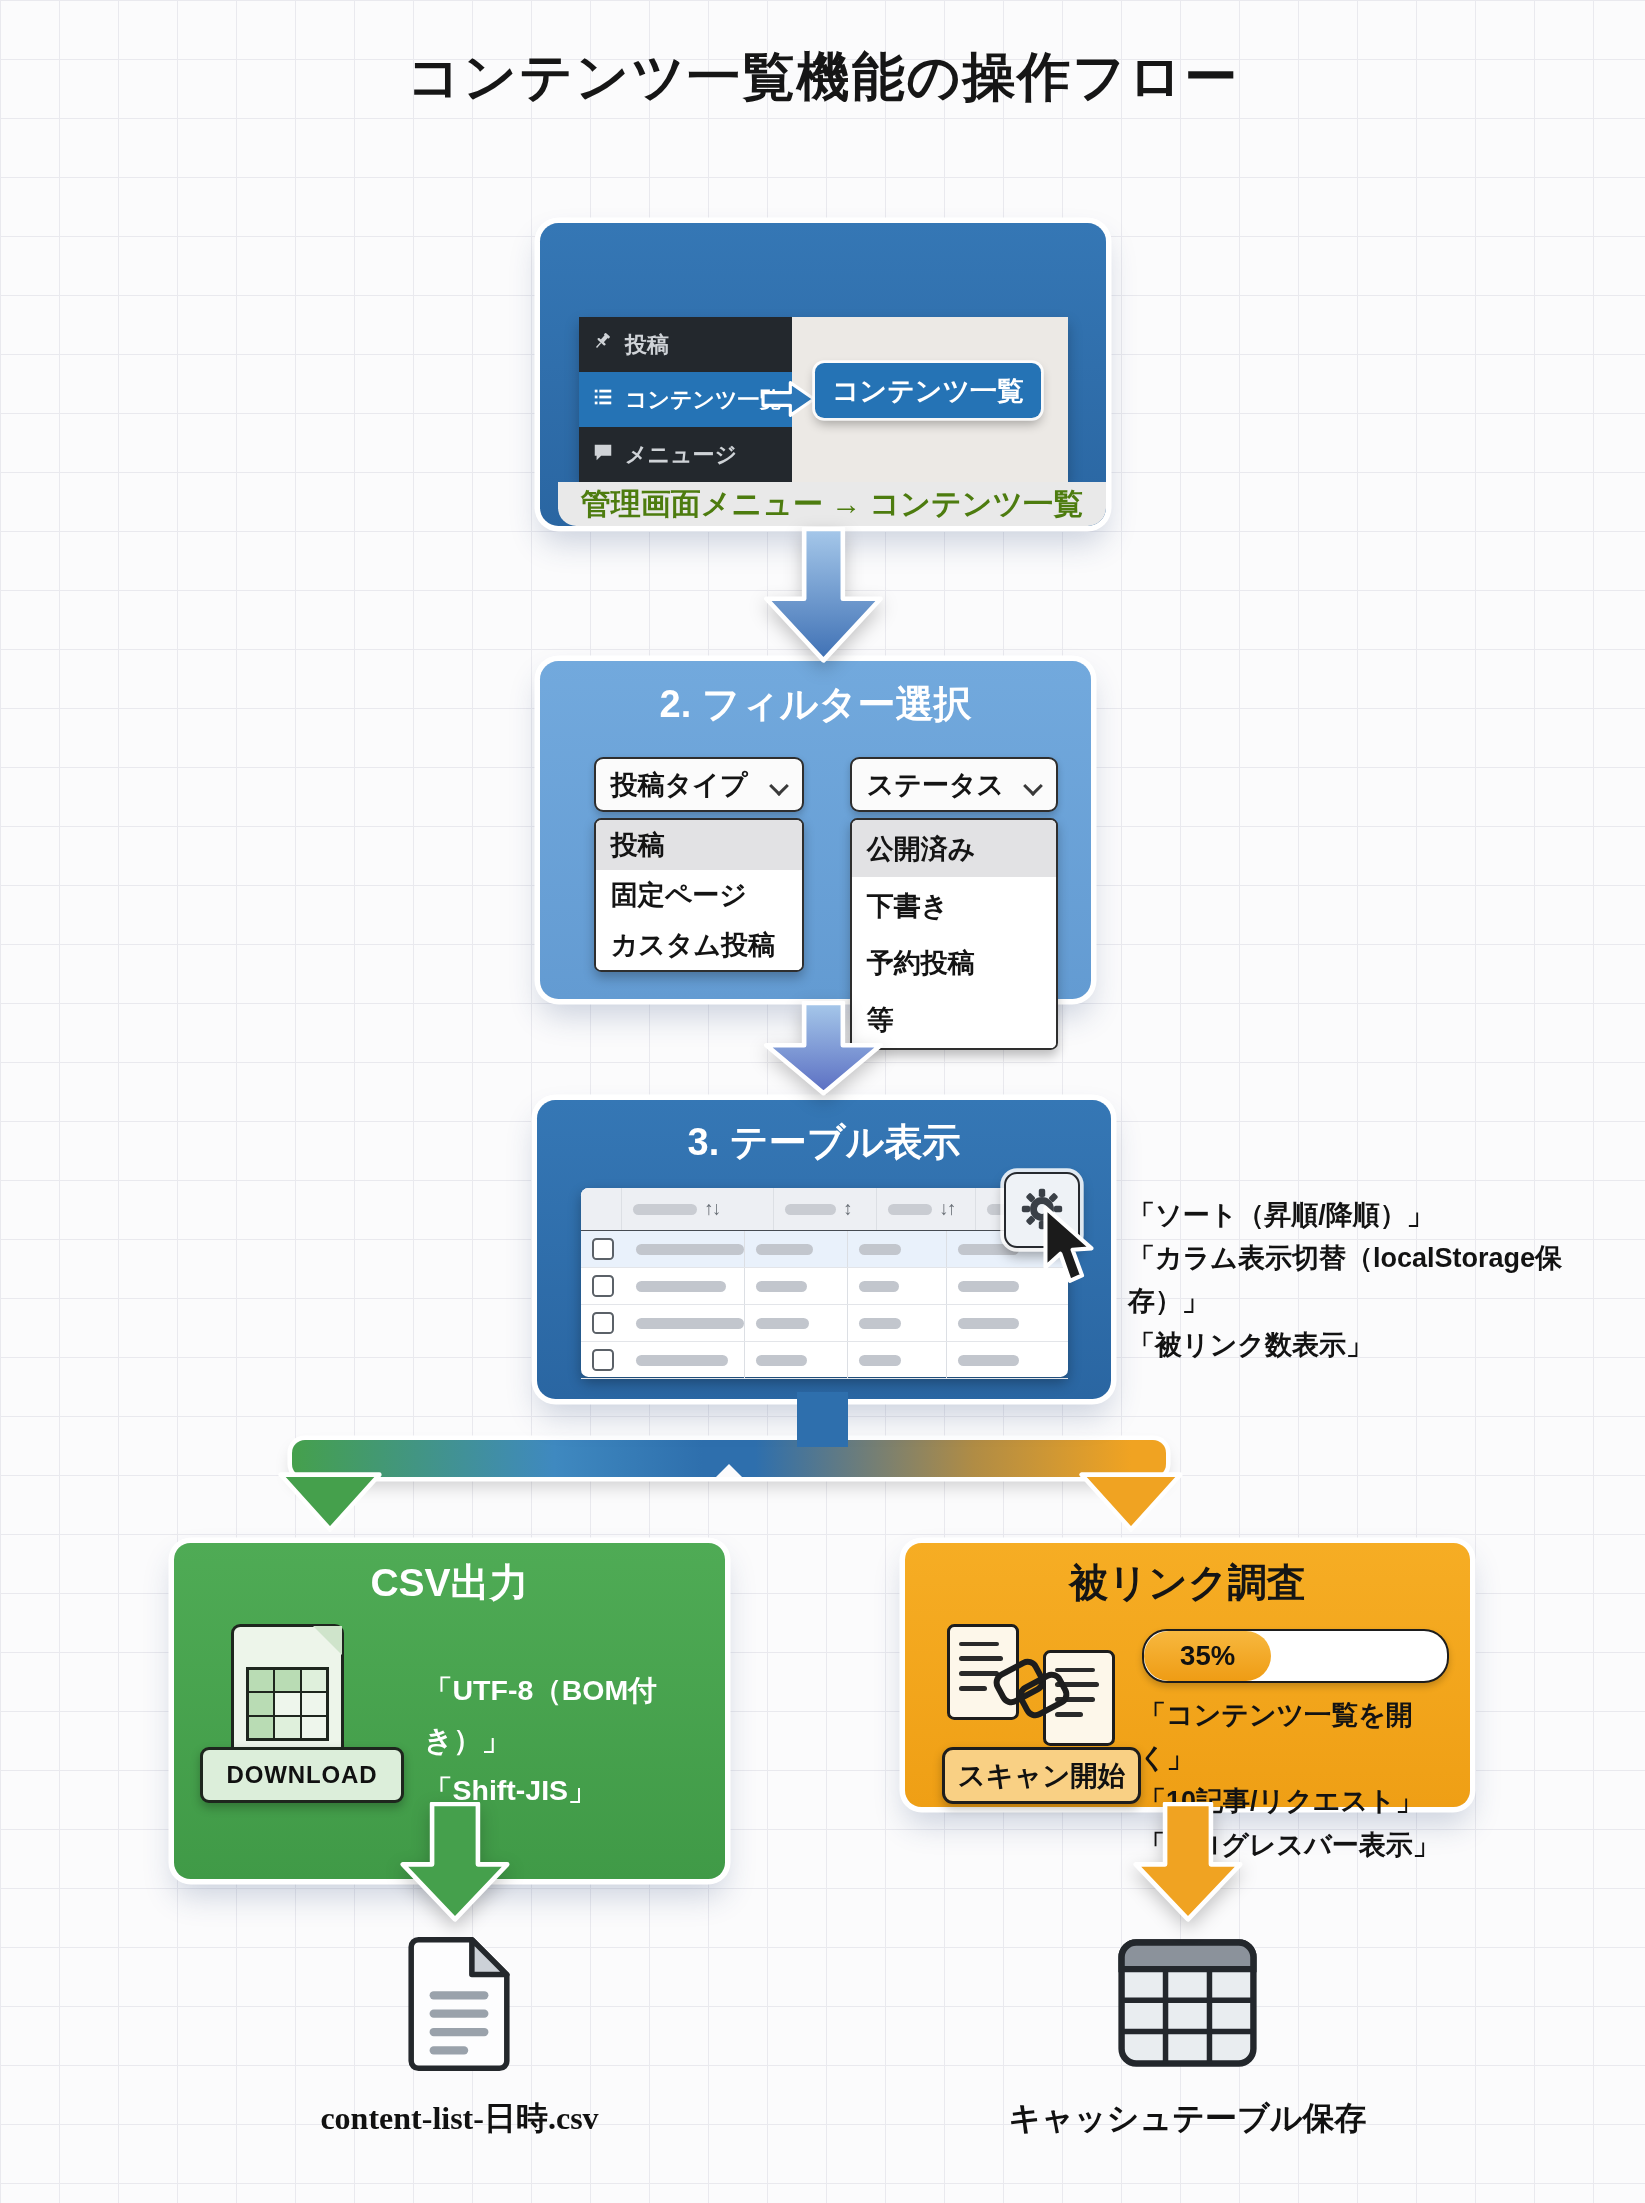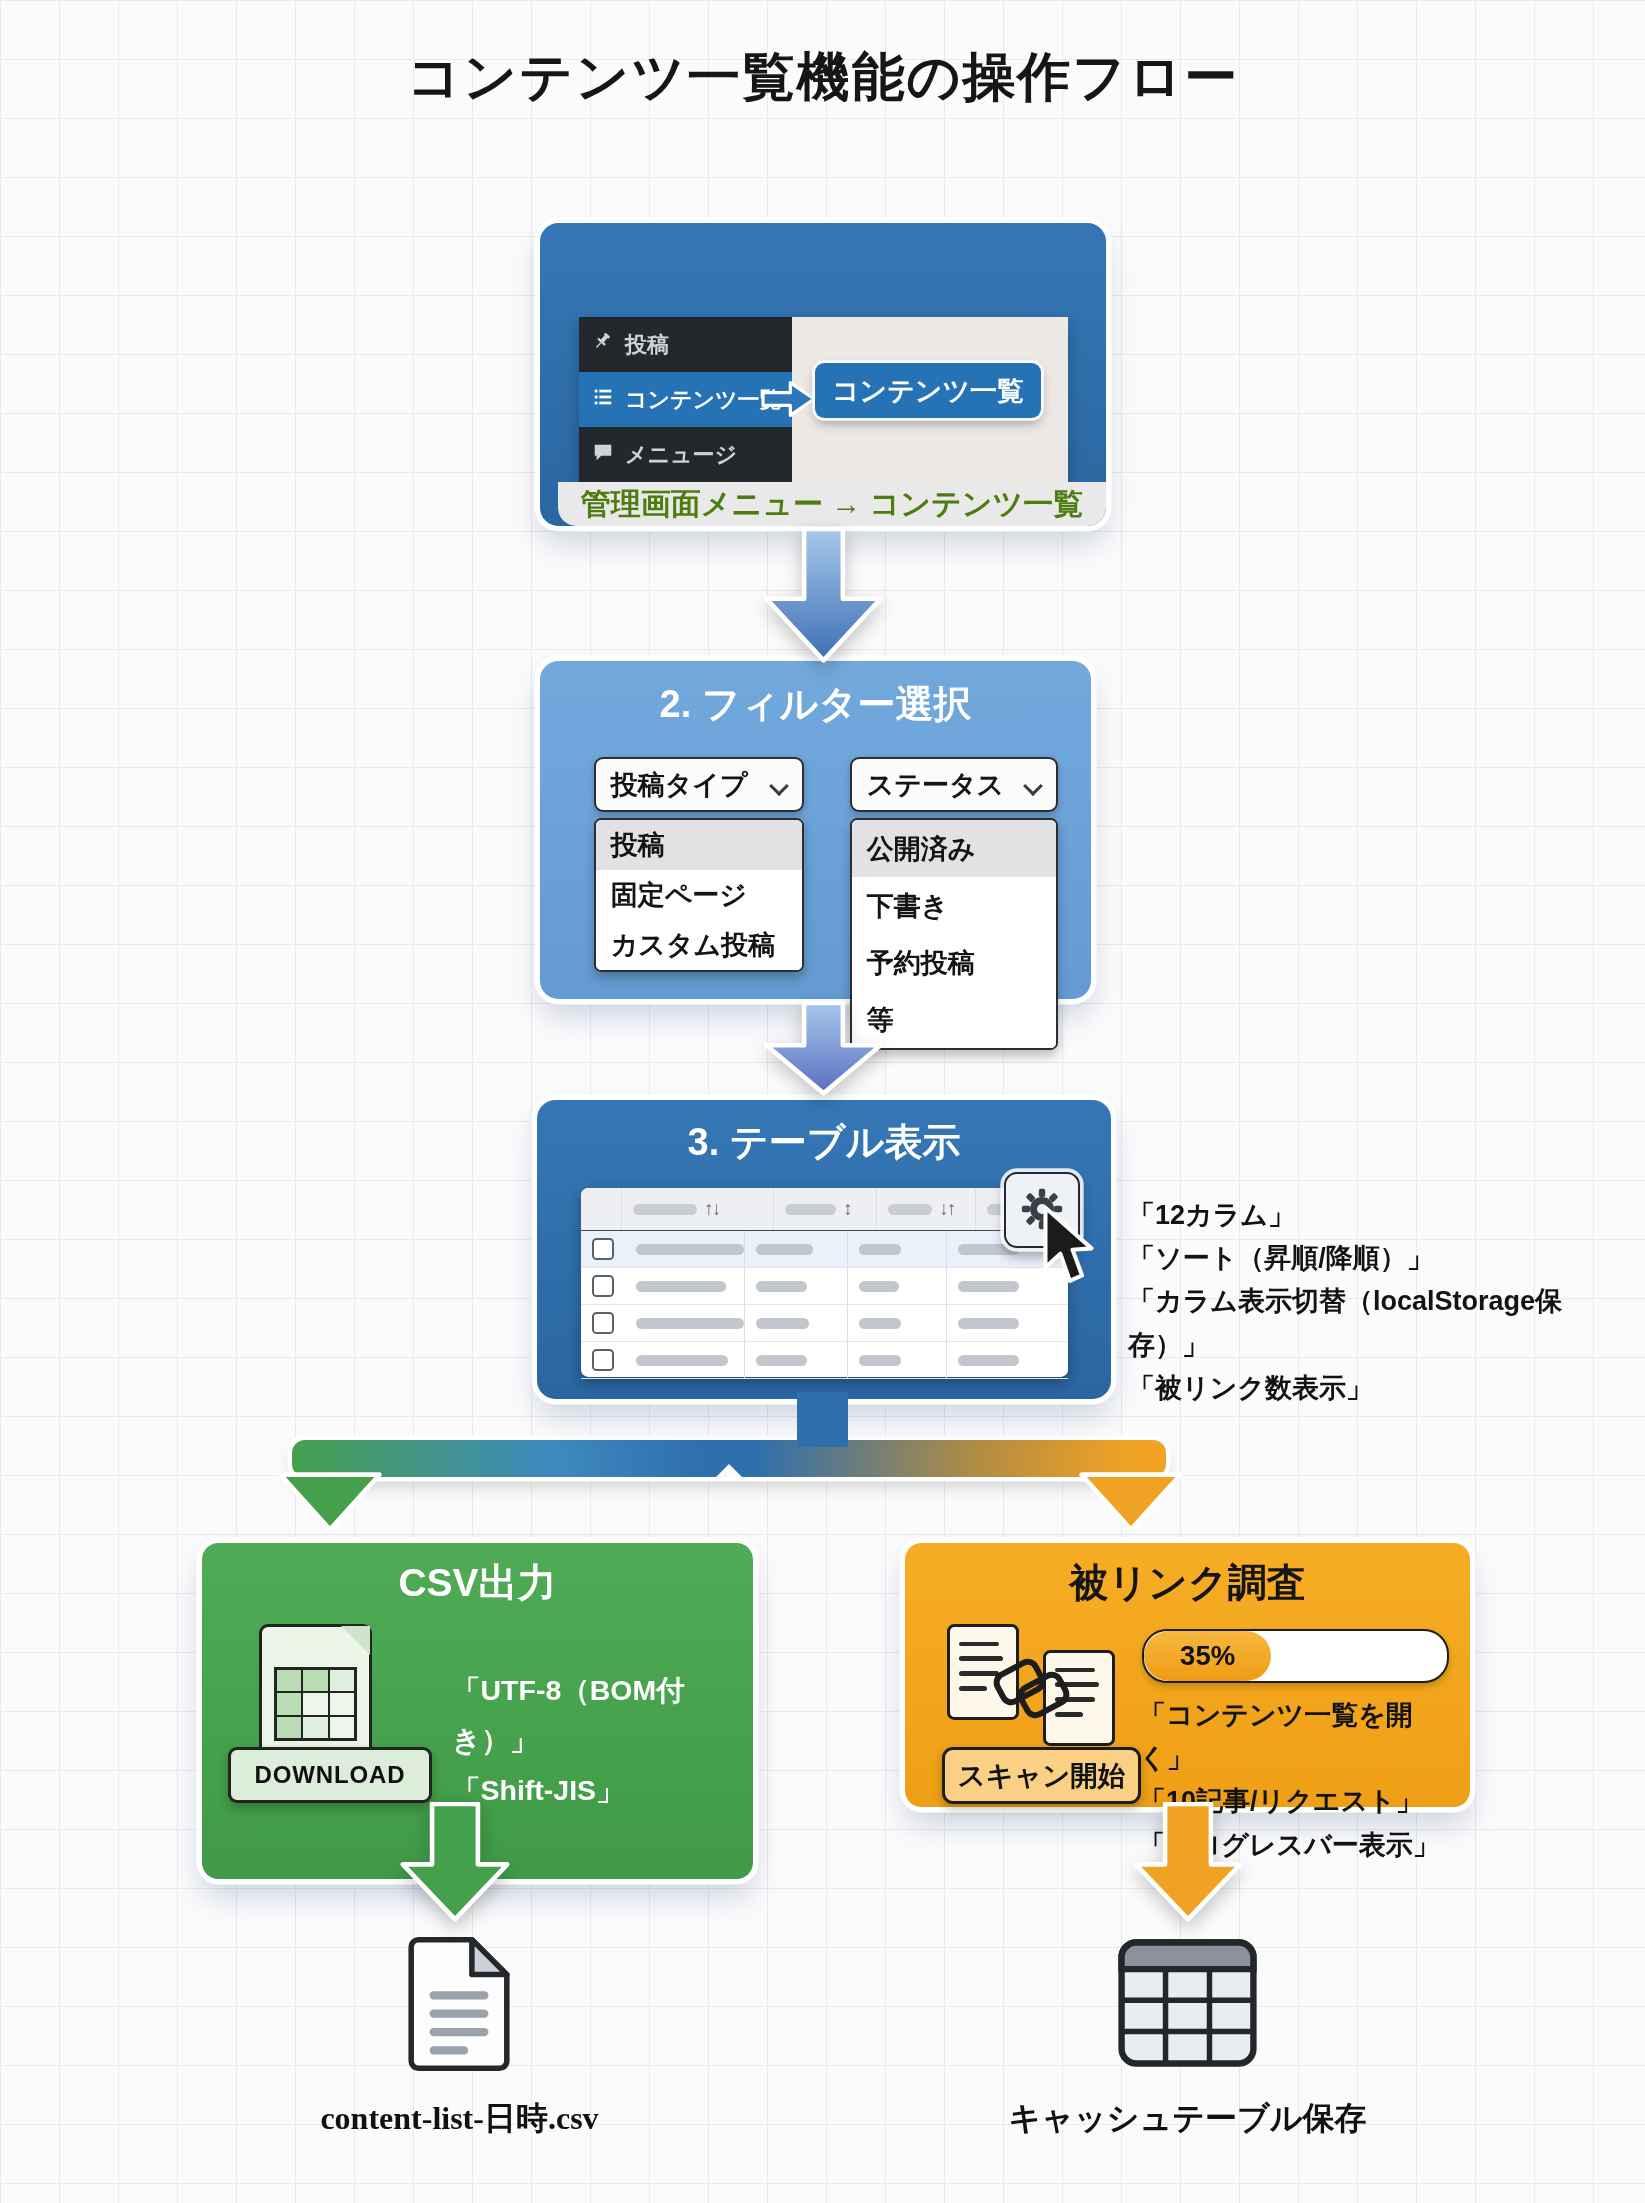--- a/index.html
+++ b/index.html
@@ -48,21 +48,21 @@
   .annots{left:1128px;top:1194px;width:514px;z-index:3;}
   .annot-line{font-size:27px;font-weight:800;color:#131313;line-height:1.6;}
   
   .stem{left:797px;top:1392px;width:51px;height:55px;background:#2e6fad;z-index:5;}
   .grad-bar{left:292px;top:1440px;width:874px;height:37px;border-radius:13px;z-index:2;
     background:linear-gradient(90deg,#45a04c 0%,#3f89c0 30%,#2e6fad 47%,#2e6fad 53%,#b08c45 78%,#f0a322 96%);
     box-shadow:0 0 0 4.6px #ffffff,0 9.2px 16.5px rgba(0,0,0,.18);}
   .grad-bar::after{content:"";position:absolute;left:50%;transform:translateX(-50%);bottom:0;width:0;height:0;
     border-left:13.8px solid transparent;border-right:13.8px solid transparent;border-bottom:13.8px solid #fbfbfc;}
   
-  .cardG{left:174px;top:1543px;width:551px;height:336px;background:linear-gradient(180deg,#4fab55,#409a47);border-radius:16.5px;margin-left:28px;}
+  .cardG{left:174px;top:1543px;width:551px;height:336px;background:linear-gradient(180deg,#4fab55,#409a47);border-radius:16.5px;}
   .cardO{left:905px;top:1543px;width:565px;height:264px;background:linear-gradient(180deg,#f6ad24,#ef9f15);border-radius:16.5px;}
   .file-icon{left:57px;top:81px;width:107px;height:127px;background:#edf5ea;border:3.2px solid #1e261e;border-radius:9.2px;z-index:2;}
   .file-icon .fold{position:absolute;right:-0.9px;top:-0.9px;width:0;height:0;border-top:29px solid #cfe4cb;border-left:29px solid transparent;}
   .sheet{position:absolute;left:12px;top:40px;width:79px;height:70px;display:grid;grid-template-columns:1fr 1fr 1fr;grid-template-rows:1fr 1fr 1fr;border:2.3px solid #1e261e;}
   .sheet div{border:1.4px solid #1e261e;}
   .dl-btn{left:26px;top:204px;width:198px;height:50px;background:#dceeda;border:3.2px solid #1e261e;border-radius:9px;font-size:24px;font-weight:800;color:#111;letter-spacing:0.9px;z-index:3;box-shadow:0 4.6px 9.2px rgba(0,0,0,.25);text-align:right;}
   .notesG{left:250px;top:123px;width:294px;}
   .noteG{font-size:28.5px;font-weight:800;color:#fff;line-height:1.75;}
   .docs{left:42px;top:81px;width:174px;height:129px;}
   .mini-doc{position:absolute;width:66px;height:90px;background:#fdf7ea;border:3.2px solid #1d1d1d;border-radius:7.3px;}
@@ -282,21 +282,20 @@
           <circle cx="24" cy="24" r="5.5" fill="#eef2f6"></circle>
         </svg>
       </span>
     </div>
     <svg class="abs" style="left:503px;top:105px;z-index:7;" width="57" height="84" viewBox="0 0 42 62">
       <path d="M4 2 L4 46 L15 36 L22 56 L31 52 L24 33 L38 32 Z" fill="#1b1b1b" stroke="#ffffff" stroke-width="3" stroke-linejoin="round"></path>
     </svg>
   </div>
 
   <div class="abs annots">
-    <div class="annot-line">「12カラム」</div>
     <div class="annot-line">「ソート（昇順/降順）」</div>
     <div class="annot-line">「カラム表示切替（localStorage保存）」</div>
     <div class="annot-line">「被リンク数表示」</div>
   </div>
 
   <div class="abs stem"></div>
   <div class="abs grad-bar"></div>
   <svg class="abs" style="left:275px;top:1471px;z-index:2;" width="110" height="64" viewBox="0 0 120 70">
     <polygon points="6,4 114,4 60,64" fill="#45a04c" stroke="#ffffff" stroke-width="5" stroke-linejoin="round"></polygon>
   </svg>

